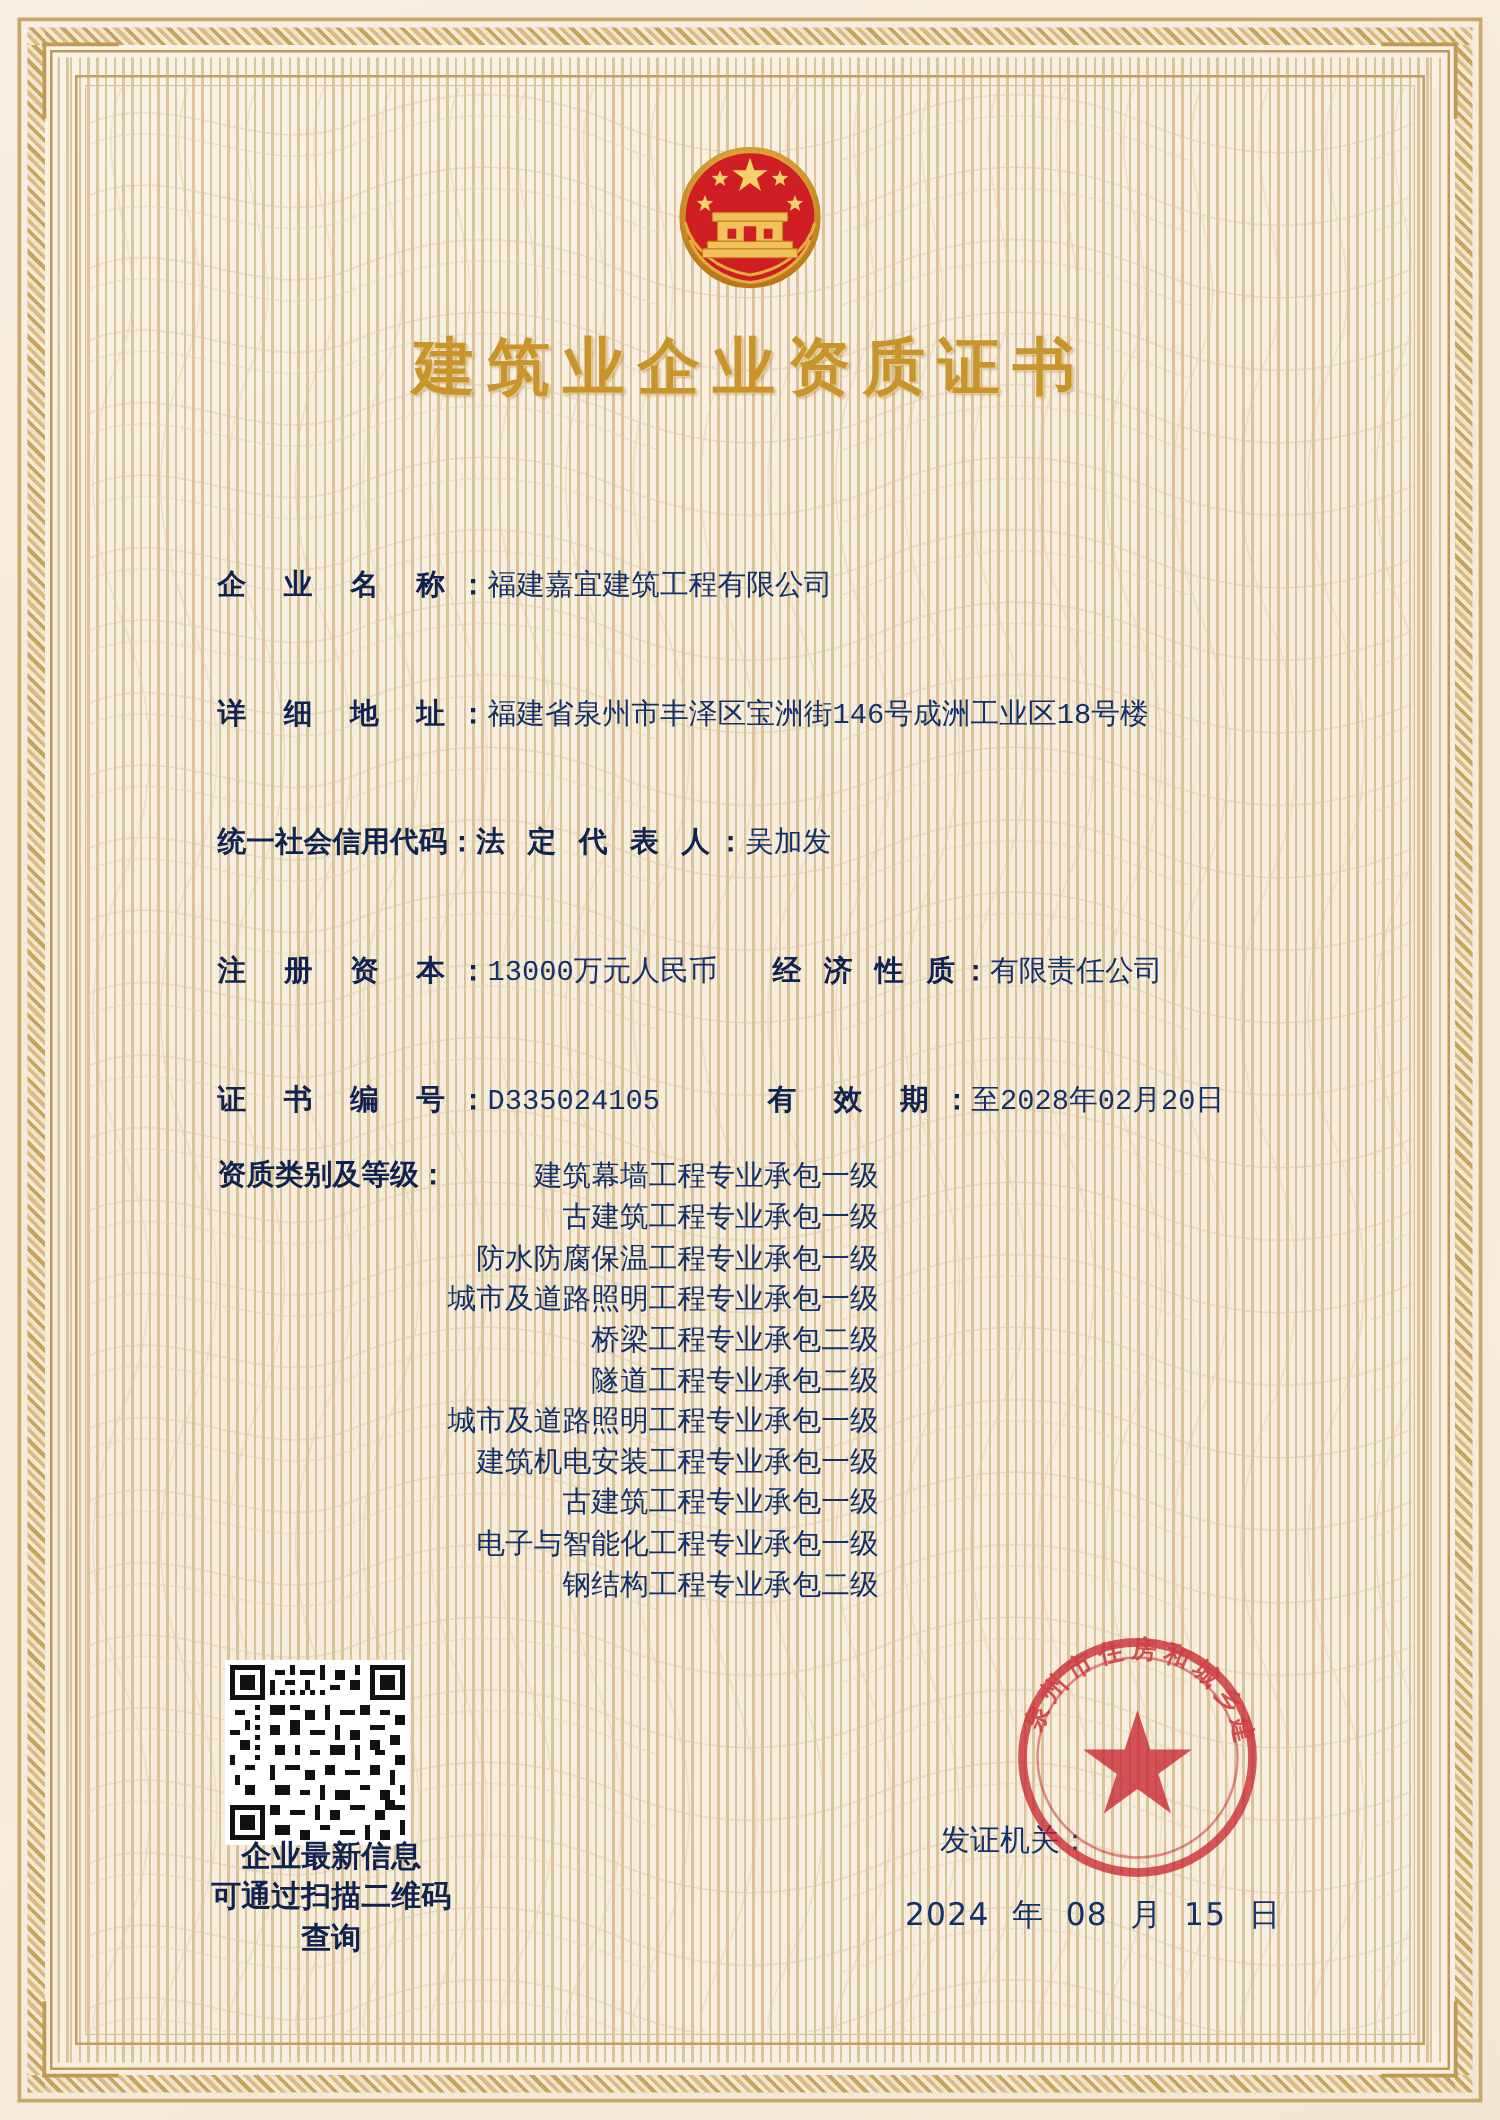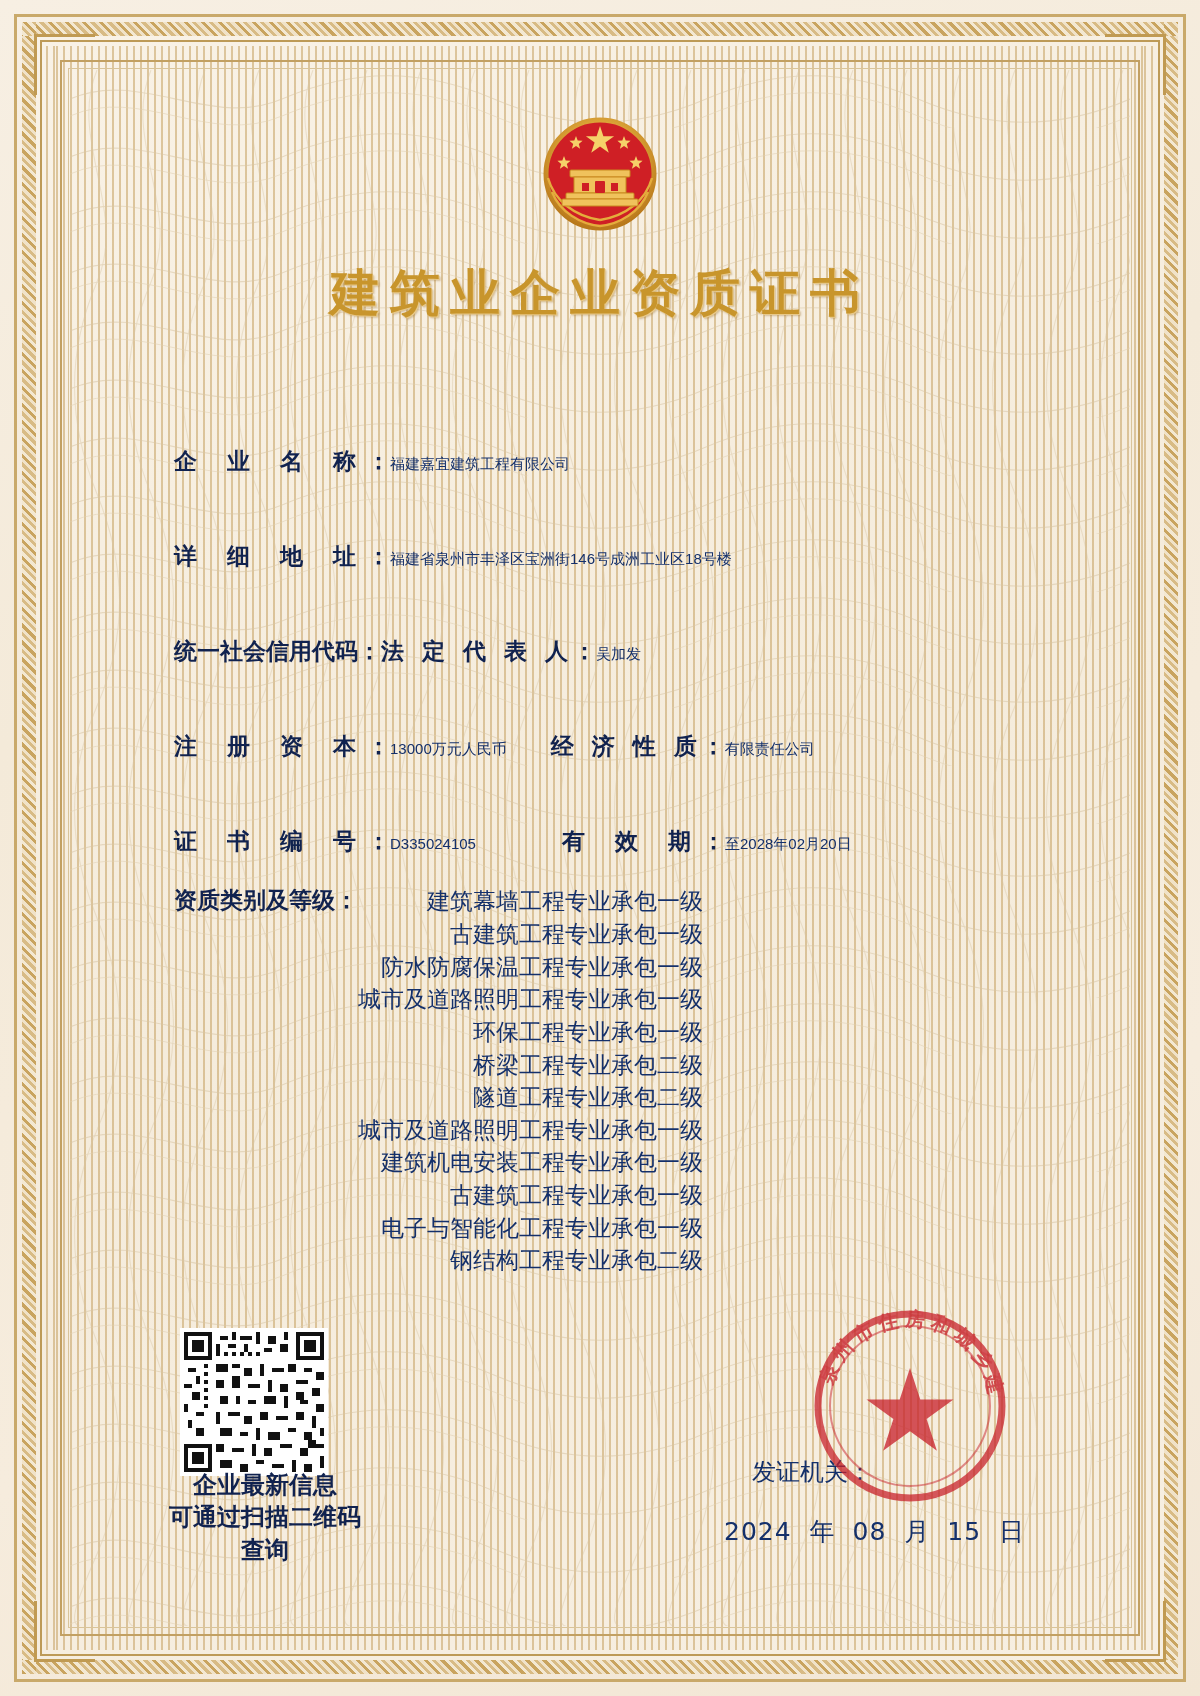--- a/index.html
+++ b/index.html
@@ -105,22 +105,22 @@
     color:#10224f;
     white-space:nowrap;
     font-family:"DejaVu Sans","Liberation Sans",sans-serif;
     font-size:23px;
   }
   .lbl.spread{letter-spacing:11px;}
   .lbl.spread5{letter-spacing:5px;}
   .val{
     color:#14306b;
     white-space:nowrap;
-    font-family:Liberation Sans, sans-serif;
-    font-size:15px;
+    font-family:Liberation Mono, monospace;
+    font-size:23px;
     margin-top:44px;
   }
   .gap{display:inline-block;width:44px;}
   .gap-lg{display:inline-block;width:86px;}
   .qual-row{display:flex;align-items:flex-start;margin-top:12px;}
   .qual-list{display:flex;flex-direction:column;}
   .qual-list div{
     font-family:"DejaVu Sans","Liberation Sans",sans-serif;
     font-size:23px;color:#14306b;line-height:1.42;white-space:nowrap;
   }
@@ -285,21 +285,20 @@
       </div>
 
       <div class="qual-row" style="position:relative;">
         <span class="lbl">资质类别及等级</span>
         <span class="lbl">：</span>
         <span class="qual-list">
           <div>建筑幕墙工程专业承包一级</div>
           <div>古建筑工程专业承包一级</div>
           <div>防水防腐保温工程专业承包一级</div>
           <div>城市及道路照明工程专业承包一级</div>
-          <div>环保工程专业承包一级</div>
           <div>桥梁工程专业承包二级</div>
           <div>隧道工程专业承包二级</div>
           <div>城市及道路照明工程专业承包一级</div>
           <div>建筑机电安装工程专业承包一级</div>
           <div>古建筑工程专业承包一级</div>
           <div>电子与智能化工程专业承包一级</div>
           <div>钢结构工程专业承包二级</div>
         </span>
       </div>
 

